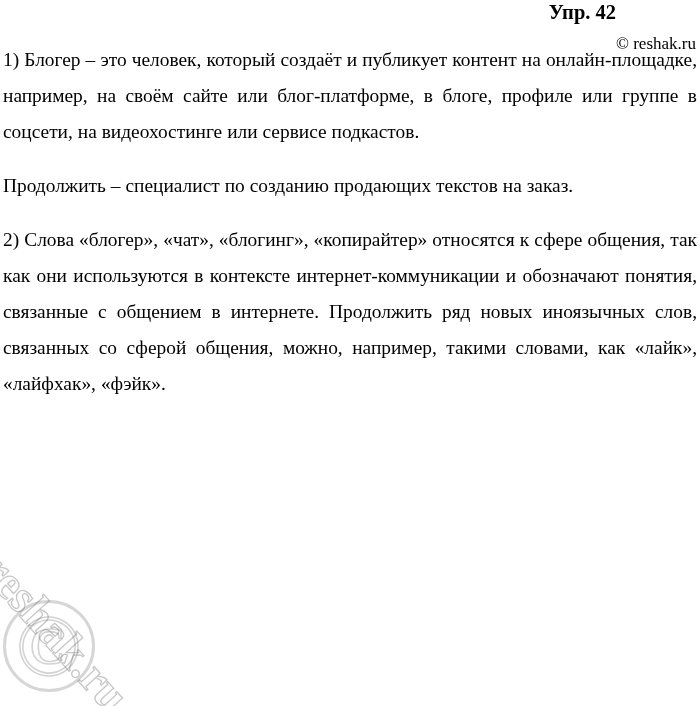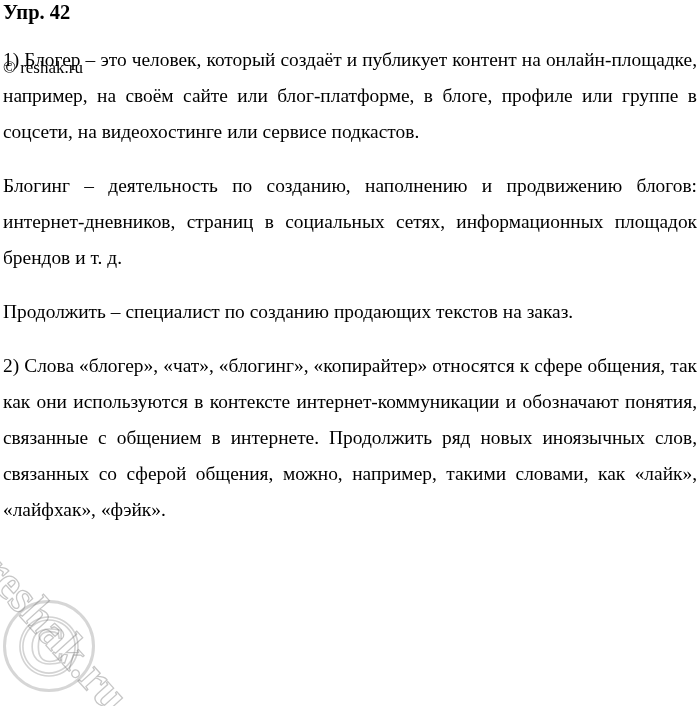--- a/index.html
+++ b/index.html
@@ -23,22 +23,21 @@
     box-sizing: border-box;
     padding: 0 3px;
   }
 
   
   .header {
     position: relative;
     height: 30px;
     display: flex;
     align-items: flex-start;
-    justify-content: space-between;
-    flex-direction: column;
+    justify-content: flex-end;
   }
   .header-title {
     font-size: 20.5px;
     font-weight: bold;
     line-height: 24px;
     letter-spacing: 0px;
     white-space: nowrap;
   }
   .header-credit {
     font-size: 17px;
@@ -132,18 +131,17 @@
     <div class="wm-text">reshak.ru</div>
   </div>
 
   <div class="header">
     <div class="header-title">Упр. 42</div>
     <div class="header-credit">© reshak.ru</div>
   </div>
 
   <div class="content">
     <p class="para full-justify">1) Блогер – это человек, который создаёт и публикует контент на онлайн-площадке, например, на своём сайте или блог-платформе, в блоге, профиле или группе в соцсети, на видеохостинге или сервисе подкастов.</p>
-    <p class="para full-justify">Блогинг – деятельность по созданию, наполнению и продвижению блогов: интернет-дневников, страниц в социальных сетях, информационных площадок брендов и т. д.</p>
     <p class="para">Продолжить – специалист по созданию продающих текстов на заказ.</p>
     <p class="para full-justify">2) Слова «блогер», «чат», «блогинг», «копирайтер» относятся к сфере общения, так как они используются в контексте интернет-коммуникации и обозначают понятия, связанные с общением в интернете. Продолжить ряд новых иноязычных слов, связанных со сферой общения, можно, например, такими словами, как «лайк», «лайфхак», «фэйк».</p>
   </div>
 
 </div>
 
 </body></html>

